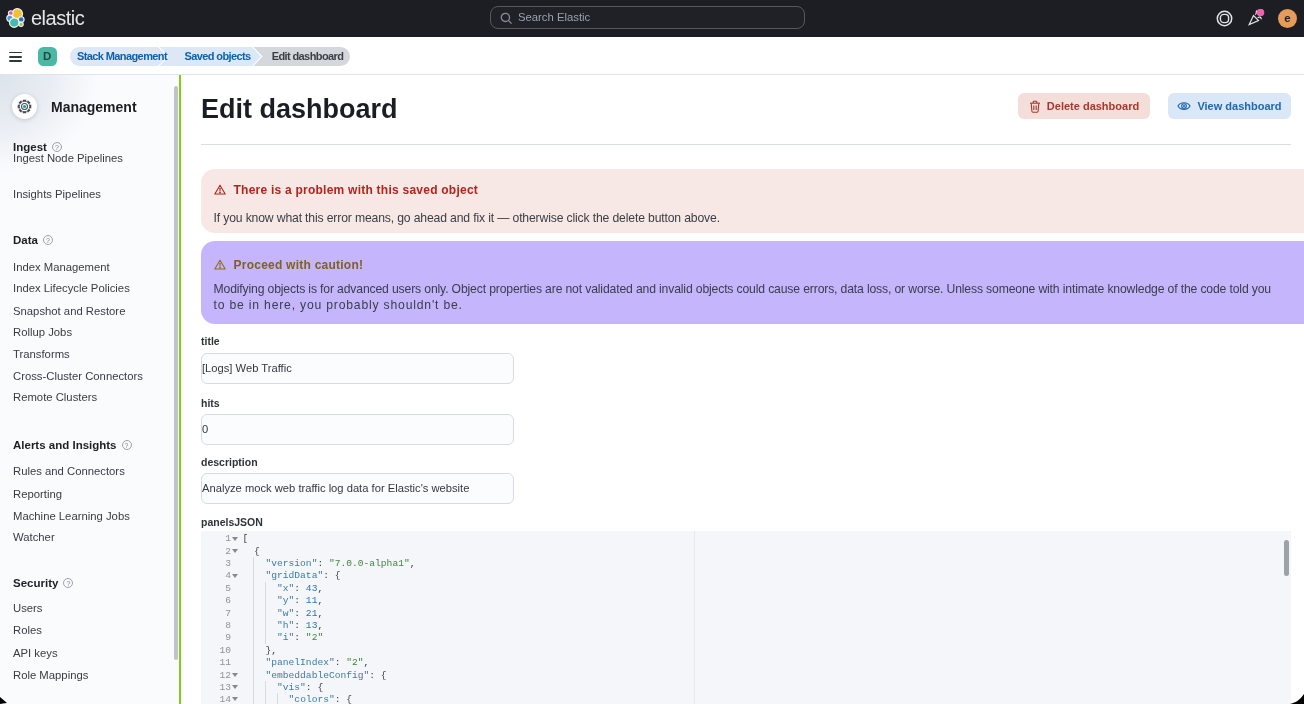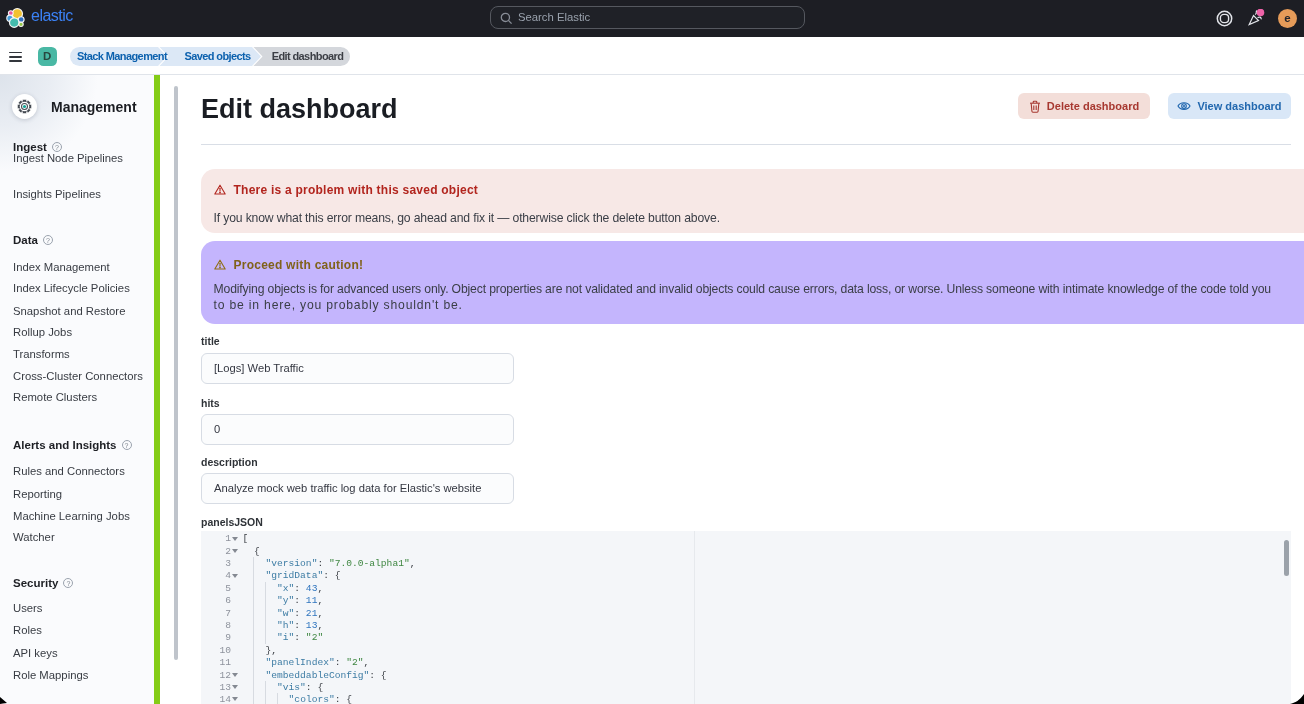--- a/index.html
+++ b/index.html
@@ -1,47 +1,47 @@
 <!DOCTYPE html>
 <html><head>
 <meta charset="utf-8">
 <style>
 *{margin:0;padding:0;box-sizing:border-box}
 html,body{width:1304px;height:704px;overflow:hidden;background:#fff;font-family:"Liberation Sans",sans-serif;position:relative}
 
 #topbar{position:absolute;left:0;top:0;width:1304px;height:37px;background:#1d1e24}
-#logotext{position:absolute;left:31px;top:7px;color:#3b82f6;font-size:16px;letter-spacing:-0.5px}
+#logotext{position:absolute;left:31px;top:7px;color:#e5e5e5;font-size:20px;letter-spacing:-0.5px}
 #search{position:absolute;left:490px;top:6px;width:315px;height:23px;border:1px solid #55585f;border-radius:8px;background:#1f2127}
 #search .ph{position:absolute;left:27px;top:4px;font-size:11.3px;color:#9aa2ad}
 
 #navbar{position:absolute;left:0;top:37px;width:1304px;height:38px;background:#fff;border-bottom:1px solid #e0e4ea}
 .hline{position:absolute;left:9px;width:13px;height:1.8px;background:#33363c;border-radius:1px}
 #spaceD{position:absolute;left:38px;top:9.5px;width:18.5px;height:19px;border-radius:5.5px;background:#49b8a4;color:#28473f;font-size:11.5px;font-weight:bold;text-align:center;line-height:19px}
 
-#sidebar{position:absolute;left:0;top:75px;width:160px;height:629px;background:#fafbfd;border-right:6px solid #84cc16}
+#sidebar{position:absolute;left:0;top:75px;width:181px;height:629px;background:#fafbfd;border-right:2px solid #84cc16}
 #sidebar .wedge{position:absolute;left:0;top:0;width:100px;height:100px;background:radial-gradient(100px 100px at 0px 0px,#dde3eb 0%,#e9edf3 50%,rgba(250,251,253,0) 98%)}
 #mgircle{position:absolute;left:12px;top:19px;width:25px;height:25px;border-radius:50%;background:#fff;box-shadow:0 1px 4px rgba(50,60,80,.22)}
 #mgmt{position:absolute;left:51px;top:24px;font-size:14px;font-weight:bold;color:#1b1d22}
 .shead{position:absolute;left:13px;font-size:11.5px;font-weight:bold;color:#1d1f24}
 .qm{display:inline-block;width:10px;height:10px;border:1px solid #9ba3ae;border-radius:50%;font-size:7px;font-weight:normal;color:#7e858f;text-align:center;line-height:9px;vertical-align:1px;margin-left:5px}
 .slink{position:absolute;left:13px;font-size:11.3px;color:#383c43}
 #sthumb{position:absolute;left:174px;top:11px;width:3.5px;height:574px;background:#bfc4cb;border-radius:2px}
 h1{position:absolute;left:201px;top:94px;font-size:27px;font-weight:bold;color:#1a1d23;letter-spacing:0px}
 .btn{position:absolute;top:93px;height:26px;border-radius:6px;font-size:11px;font-weight:bold;display:flex;align-items:center;justify-content:center;gap:6px}
 #btn-del{left:1018px;width:132px;background:#f3ded9;color:#a73830}
 #btn-view{left:1168px;width:123px;background:#d9e7f7;color:#2268af}
 #hr1{position:absolute;left:201px;top:144px;width:1090px;height:1px;background:#d9dee6}
 .callout{position:absolute;left:201px;width:1272px;border-radius:14px}
 #c-err{top:169px;height:64px;background:#f7e8e6}
 #c-warn{top:241px;height:83px;background:#c4b5fd}
 .ctitle{position:absolute;left:32.5px;font-size:12px;font-weight:bold;letter-spacing:0.24px}
 .cbody{position:absolute;left:12.5px;white-space:nowrap;font-size:12.2px;color:#3a3e46;letter-spacing:-0.15px}
 
 .flabel{position:absolute;left:201px;font-size:10.5px;font-weight:bold;color:#2f3338}
-.finput{position:absolute;left:201px;width:313px;height:31px;border:1px solid #d7dce4;border-radius:6px;background:#fbfcfd;font-size:11.2px;color:#343741;line-height:29px;padding-left:12px}
+.finput{position:absolute;left:201px;width:313px;height:31px;border:1px solid #d7dce4;border-radius:6px;background:#fbfcfd;font-size:11.2px;color:#343741;line-height:29px;}
 
 #editor{position:absolute;left:201px;top:531px;width:1090px;height:173px;background:#f4f6f9;overflow:hidden}
 .gut{position:absolute;width:30px;text-align:right;font-family:"Liberation Mono",monospace;font-size:9.6px;color:#8d929c}
 .fold{position:absolute;left:31px;width:0;height:0;border-left:3.2px solid transparent;border-right:3.2px solid transparent;border-top:4px solid #848992}
 .cl{position:absolute;font-family:"Liberation Mono",monospace;font-size:9.62px;white-space:pre;color:#3a3e44}
 .k{color:#3d7ca4}.s{color:#3f8742}.n{color:#2e74be}
 .ig{position:absolute;width:1px;background:#d7dbe1}
 #pmargin{position:absolute;left:493px;top:0;width:1px;height:173px;background:#e6e9ed}
 #escroll{position:absolute;left:1082.5px;top:9px;width:5px;height:36px;background:#9ba2aa;border-radius:2.5px}
 </style>

